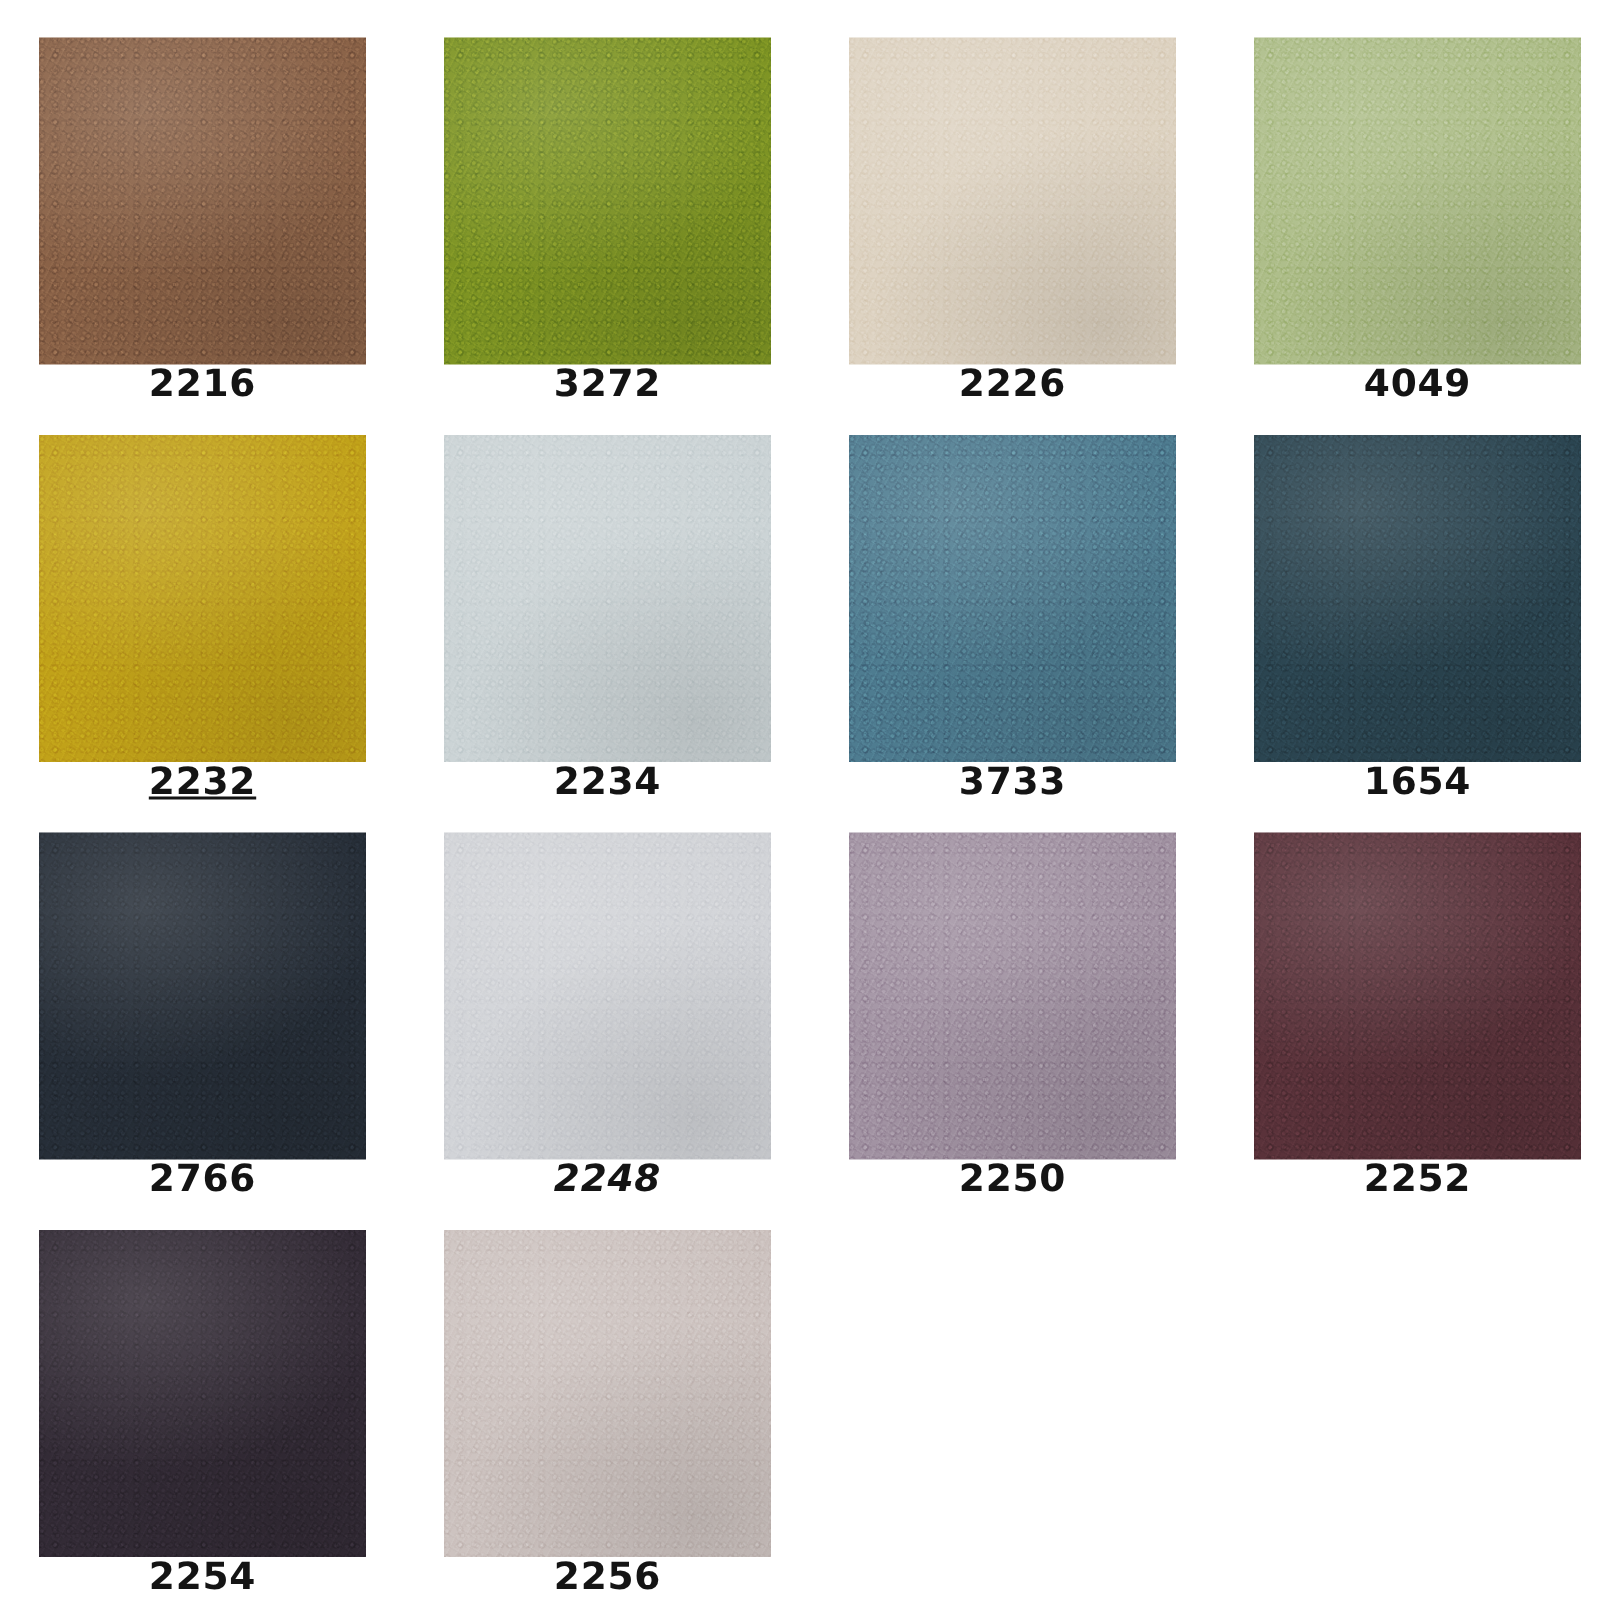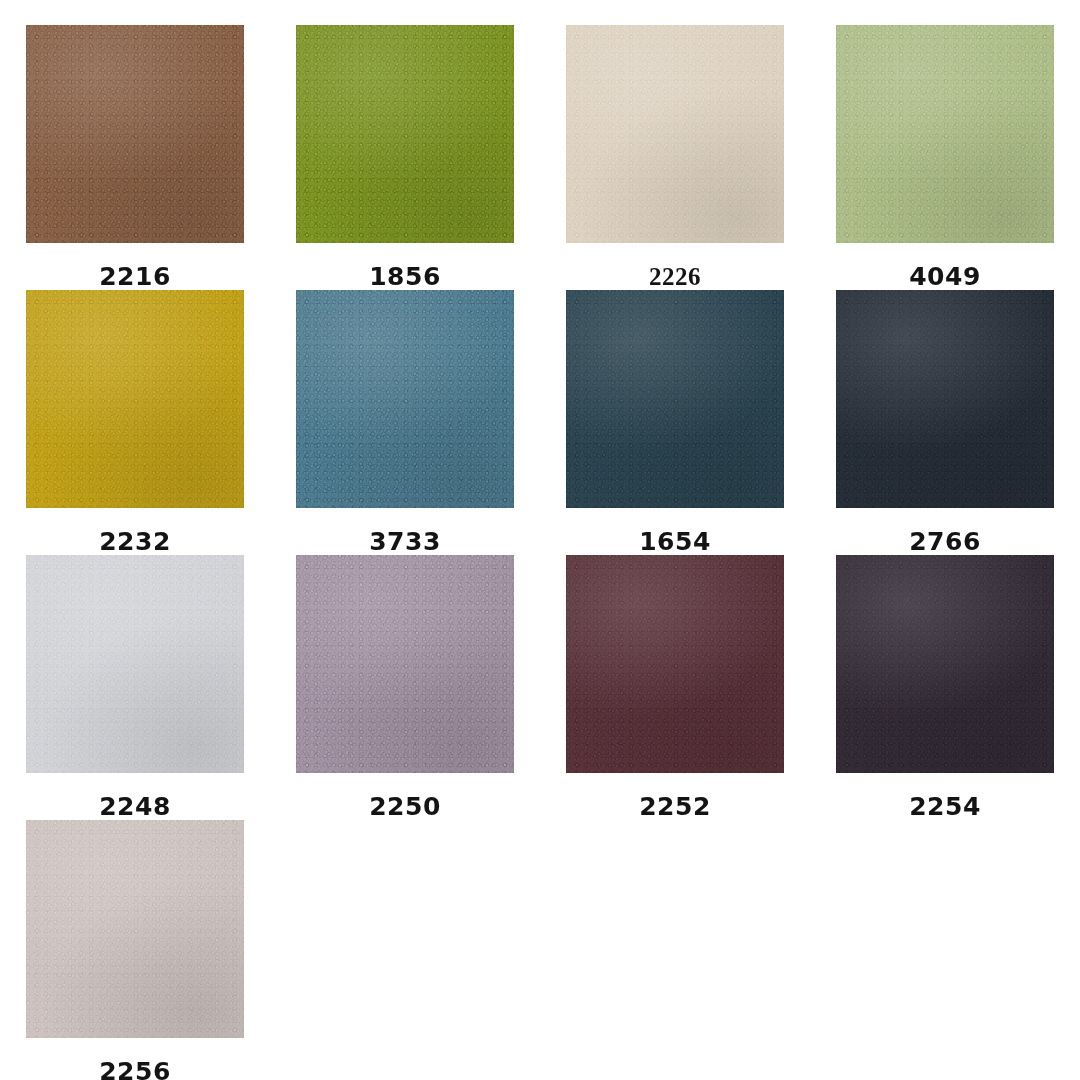--- a/index.html
+++ b/index.html
@@ -67,21 +67,20 @@
     background:
       radial-gradient(130% 95% at 32% 22%, rgba(255,255,255,0.14), rgba(255,255,255,0) 55%),
       radial-gradient(120% 100% at 78% 88%, rgba(0,0,0,0.10), rgba(0,0,0,0) 60%);
   }
   .swatch-label {
     font-size: 25px;
     font-weight: bold;
     color: #141414;
     letter-spacing: 0.5px;
     line-height: 1;
-    margin-top: 21px;
     text-align: center;
     font-family: "DejaVu Sans", "Liberation Sans", sans-serif;
   }
 </style>
 </head>
 <body style="background: rgb(255, 255, 255);">
 
 <div id="swatch-grid">
     <div class="swatch-cell">
       <div class="swatch-chip" style="background-color: rgb(138, 98, 71);">
@@ -90,45 +89,53 @@
         <div class="shade"></div>
       </div>
       <div class="swatch-label" style="color: rgb(20, 20, 20);">2216</div>
     </div>
     <div class="swatch-cell">
       <div class="swatch-chip" style="background-color: rgb(126, 148, 35);">
         <div class="grain"></div>
         <div class="grain2"></div>
         <div class="shade"></div>
       </div>
-      <div class="swatch-label" style="color: rgb(20, 20, 20);">1856</div>
+      <div class="swatch-label" style="color: rgb(20, 20, 20);">3272</div>
     </div>
     <div class="swatch-cell">
       <div class="swatch-chip" style="background-color: rgb(222, 211, 194);">
         <div class="grain"></div>
         <div class="grain2"></div>
         <div class="shade"></div>
       </div>
-      <div class="swatch-label" style="color: rgb(20, 20, 20); font-family: Liberation Serif, serif;">2226</div>
+      <div class="swatch-label" style="color: rgb(20, 20, 20);">2226</div>
     </div>
     <div class="swatch-cell">
       <div class="swatch-chip" style="background-color: rgb(174, 190, 138);">
         <div class="grain"></div>
         <div class="grain2"></div>
         <div class="shade"></div>
       </div>
       <div class="swatch-label" style="color: rgb(20, 20, 20);">4049</div>
     </div>
     <div class="swatch-cell">
       <div class="swatch-chip" style="background-color: rgb(193, 162, 25);">
         <div class="grain"></div>
         <div class="grain2"></div>
         <div class="shade"></div>
       </div>
-      <div class="swatch-label" style="color: rgb(20, 20, 20);">2232</div>
+      <div class="swatch-label" style="color: rgb(20, 20, 20); text-decoration: underline;">2232</div>
+    </div>
+    <div class="swatch-cell">
+      <div class="swatch-chip" style="background-color: rgb(204, 212, 214);">
+        <div class="grain"></div>
+        <div class="grain2"></div>
+        <div class="shade"></div>
+      </div>
+      <div class="swatch-label" style="color: rgb(20, 20, 20);">2234</div>
     </div>
     <div class="swatch-cell">
       <div class="swatch-chip" style="background-color: rgb(78, 124, 144);">
         <div class="grain"></div>
         <div class="grain2"></div>
         <div class="shade"></div>
       </div>
       <div class="swatch-label" style="color: rgb(20, 20, 20);">3733</div>
     </div>
     <div class="swatch-cell">
@@ -146,21 +153,21 @@
         <div class="shade"></div>
       </div>
       <div class="swatch-label" style="color: rgb(20, 20, 20);">2766</div>
     </div>
     <div class="swatch-cell">
       <div class="swatch-chip" style="background-color: rgb(210, 212, 216);">
         <div class="grain"></div>
         <div class="grain2"></div>
         <div class="shade"></div>
       </div>
-      <div class="swatch-label" style="color: rgb(20, 20, 20);">2248</div>
+      <div class="swatch-label" style="color: rgb(20, 20, 20); font-style: italic;">2248</div>
     </div>
     <div class="swatch-cell">
       <div class="swatch-chip" style="background-color: rgb(162, 147, 163);">
         <div class="grain"></div>
         <div class="grain2"></div>
         <div class="shade"></div>
       </div>
       <div class="swatch-label" style="color: rgb(20, 20, 20);">2250</div>
     </div>
     <div class="swatch-cell">

